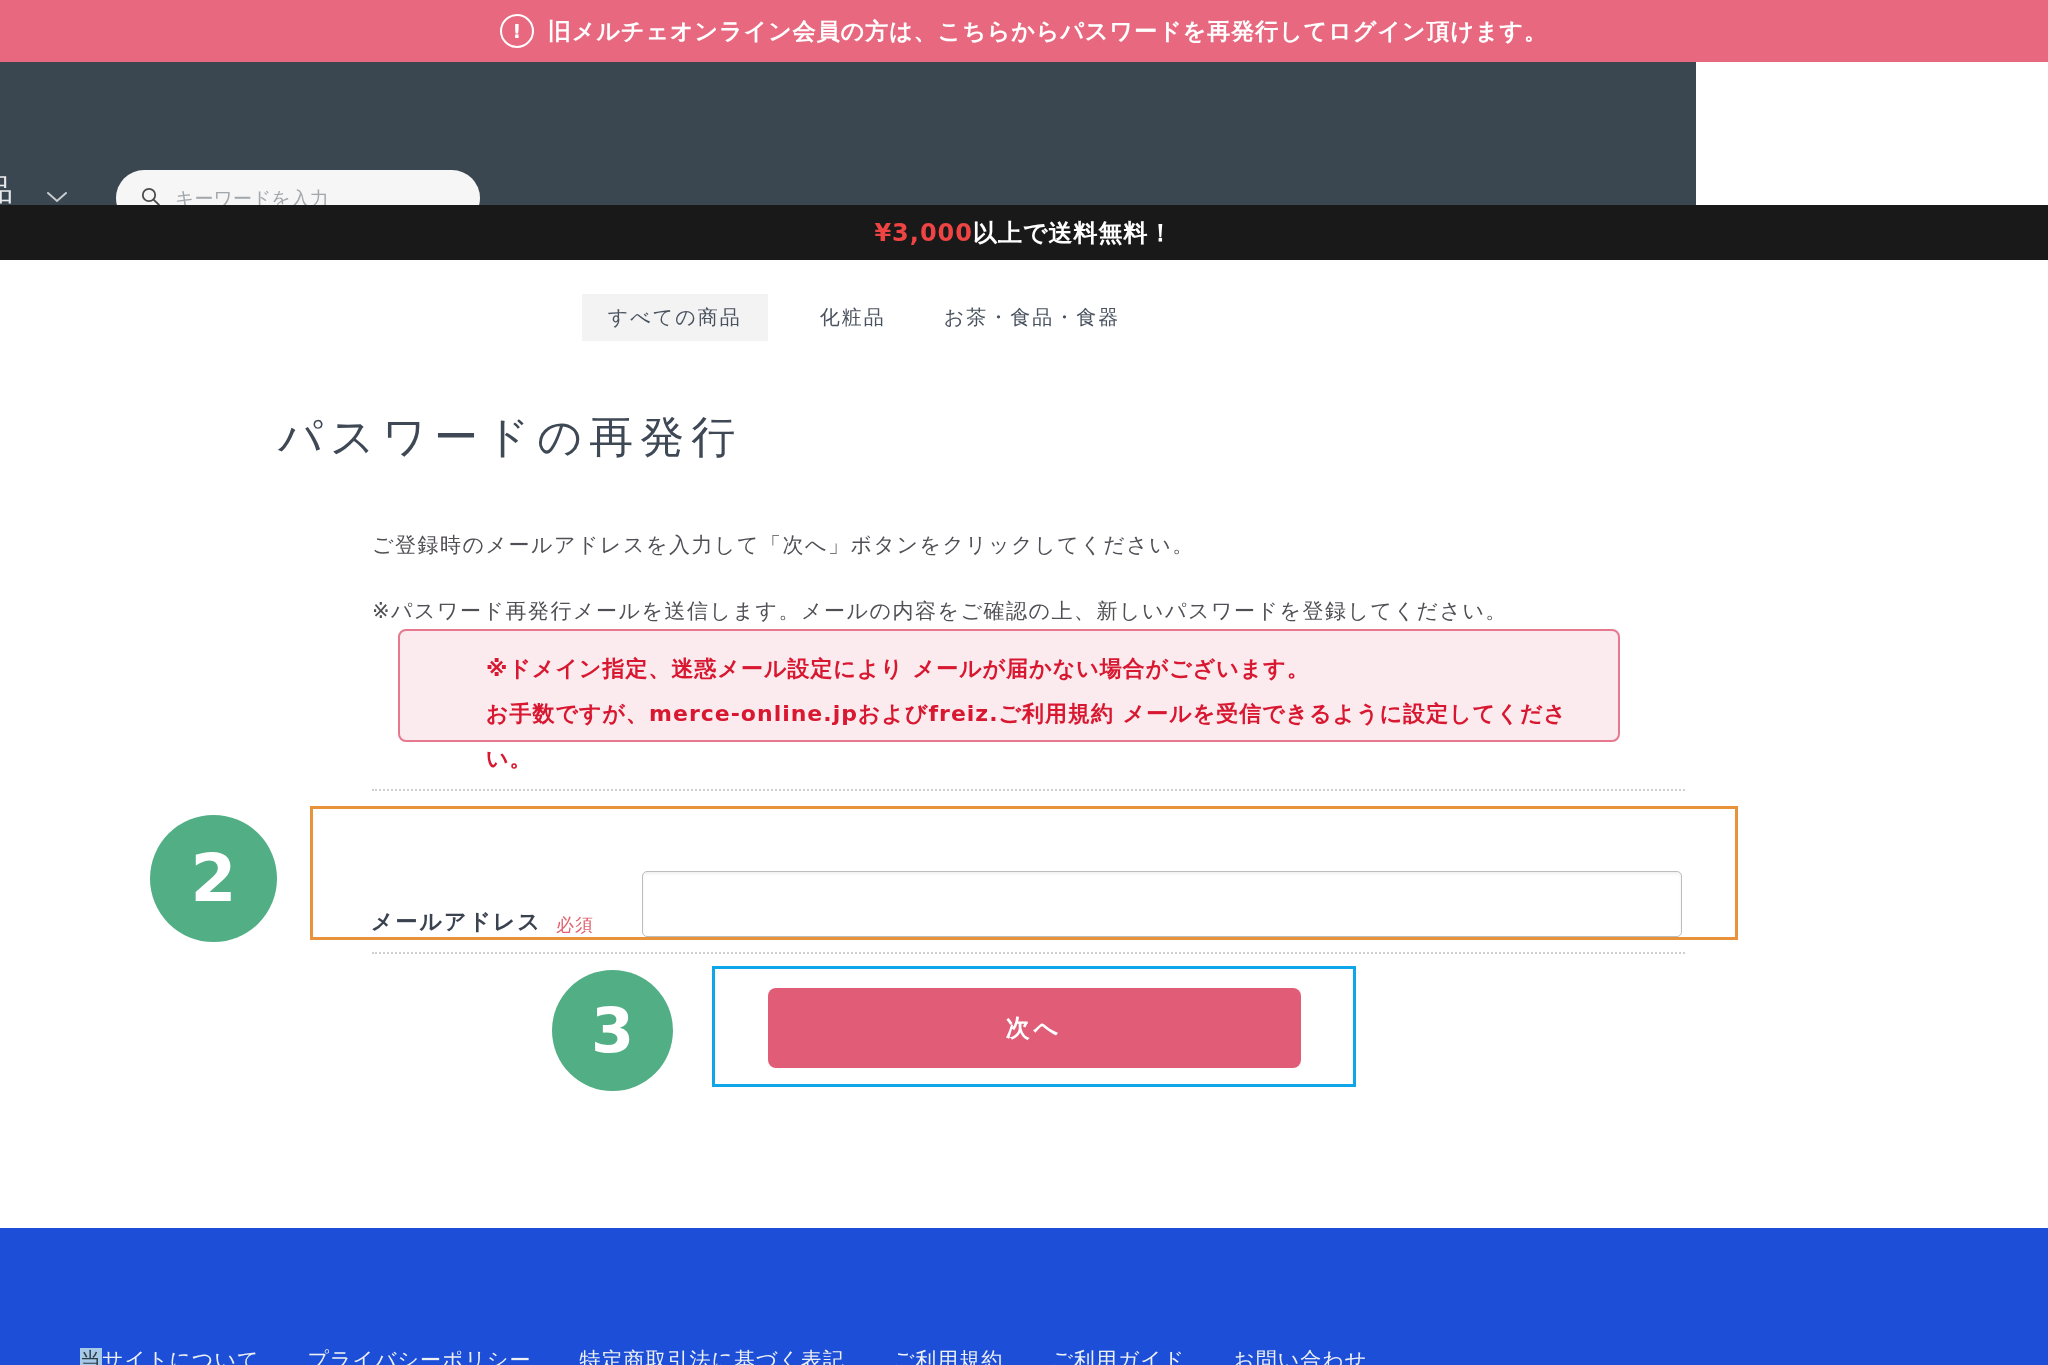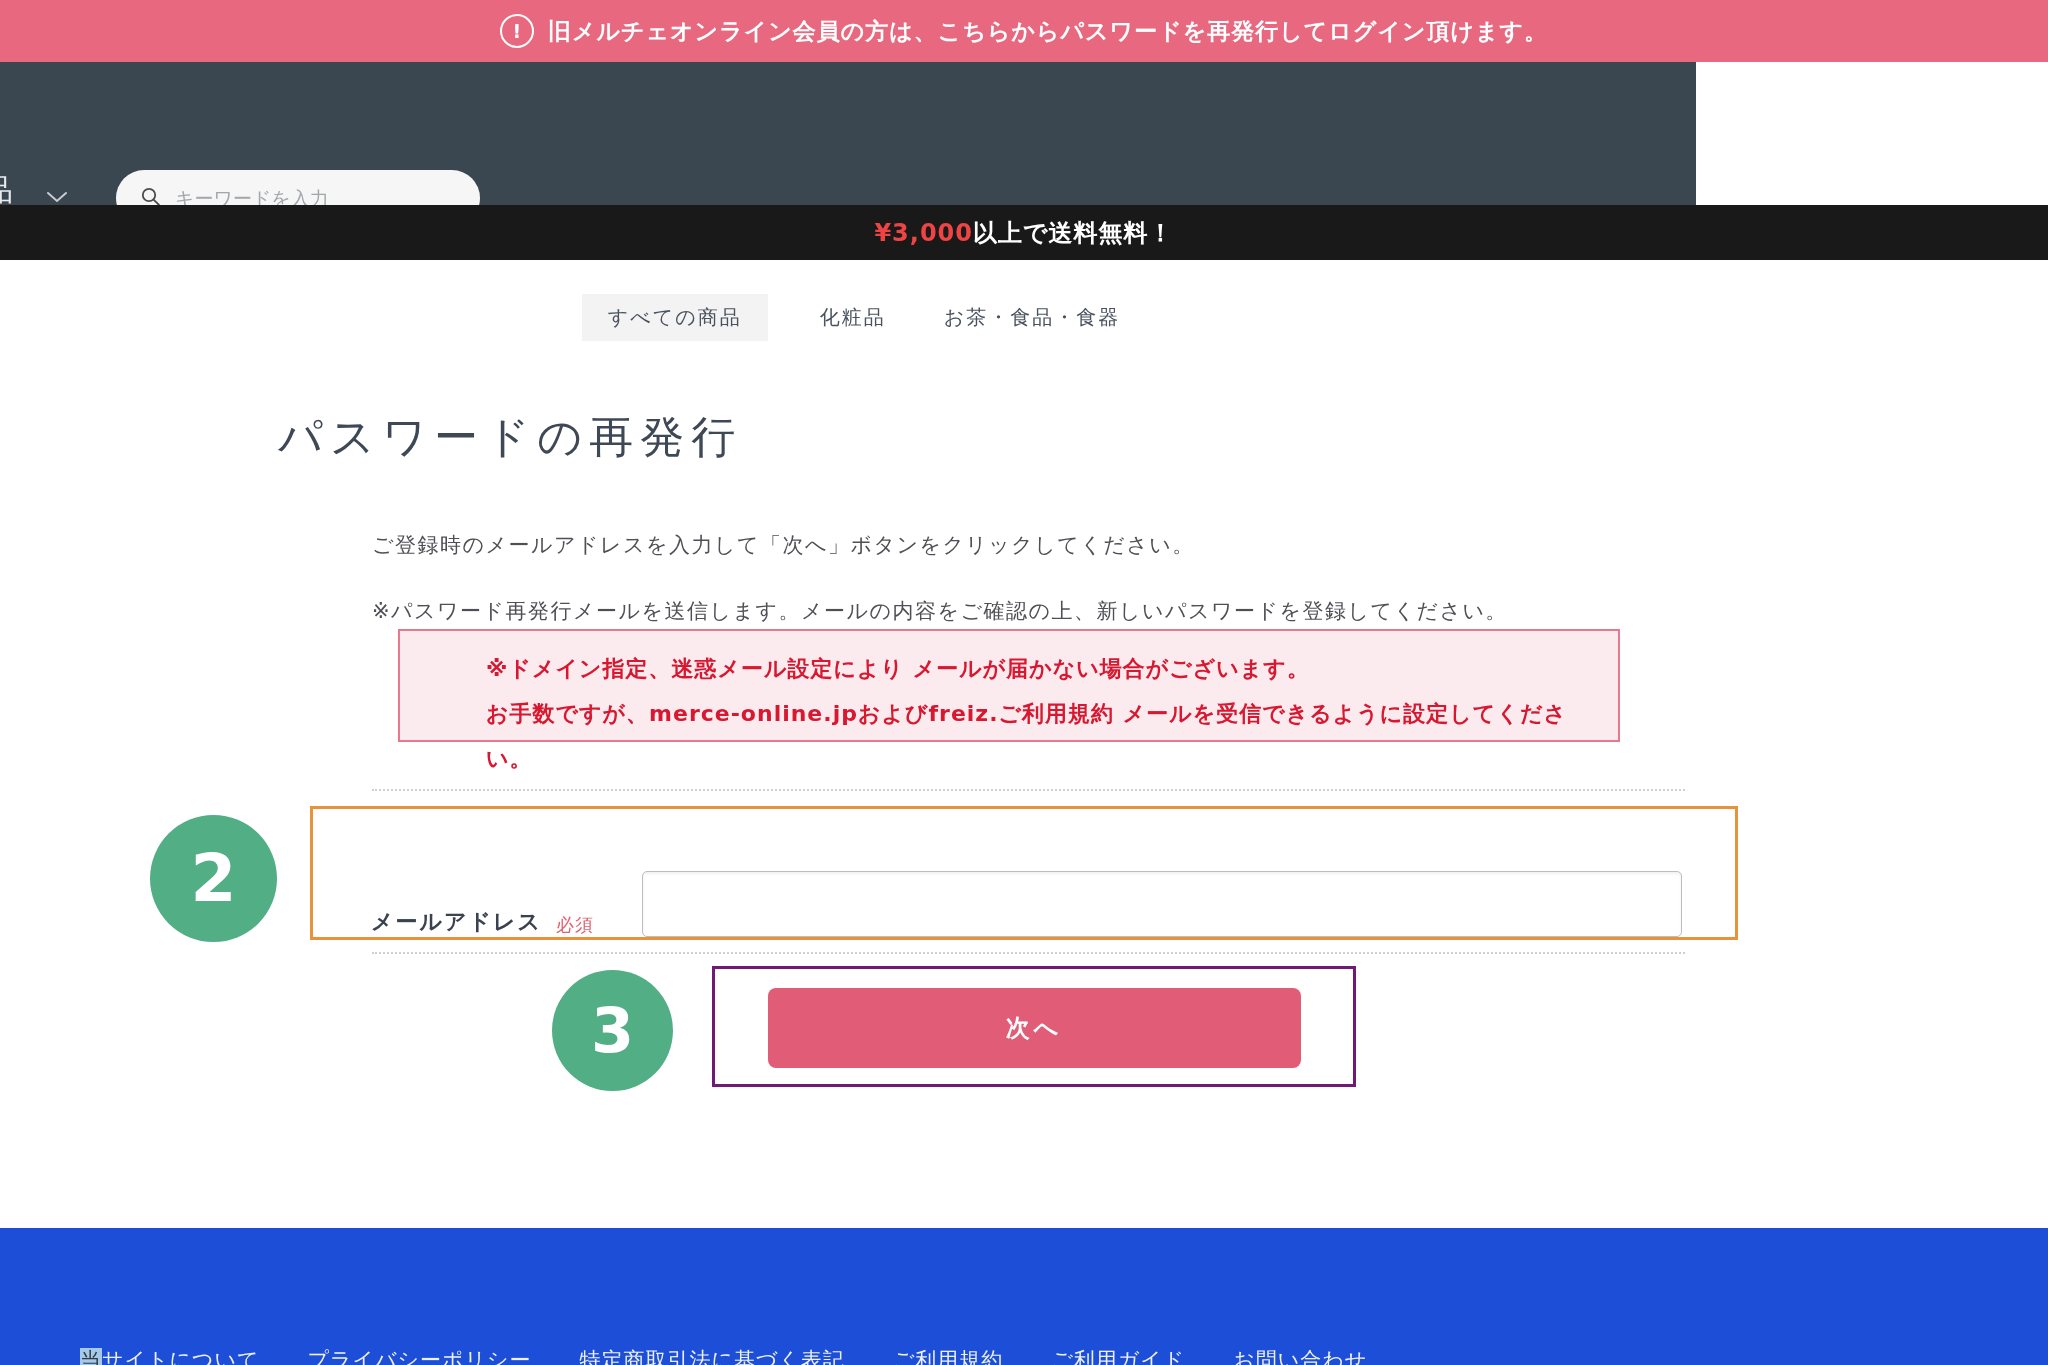--- a/index.html
+++ b/index.html
@@ -39,21 +39,21 @@
   .tab.active{background:#F3F3F3;padding:10px 26px;}
 
   
   .page-title{position:absolute;left:266px;top:396px;font-family:"DejaVu Serif","Liberation Serif",serif;
               font-size:44px;font-weight:500;color:#3F4956;letter-spacing:7px;}
   .intro-1{position:absolute;left:372px;top:531px;font-size:21px;color:#514F55;letter-spacing:1.5px;}
   .intro-2{position:absolute;left:372px;top:597px;font-size:21px;color:#514F55;letter-spacing:1.5px;}
 
   
   .warning-box{position:absolute;left:398px;top:629px;width:1222px;height:113px;box-sizing:border-box;
-               background:#FCEBEE;border:2px solid #E8788E;border-radius:0;
+               background:#FCEBEE;border:2px solid #E8788E;border-radius:8px;
                padding:15px 20px 0 86px;color:#D81730;font-weight:bold;font-size:22px;
                letter-spacing:1px;line-height:45px;}
 
   
   .dotted-sep{position:absolute;left:372px;width:1313px;height:0;border-top:2px dotted #CFCFCF;}
   .sep-1{top:789px;}
   .sep-2{top:952px;}
 
   
   .form-highlight{position:absolute;left:310px;top:806px;width:1428px;height:134px;box-sizing:border-box;
@@ -65,21 +65,21 @@
                font-size:22px;padding:0 16px;outline:none;}
 
   .step-badge{position:absolute;border-radius:50%;background:#52AE85;color:#fff;font-weight:bold;
               display:flex;align-items:center;justify-content:center;
               font-family:"DejaVu Sans","Liberation Sans",sans-serif;}
   .badge-2{left:150px;top:815px;width:127px;height:127px;font-size:66px;}
   .badge-3{left:552px;top:970px;width:121px;height:121px;font-size:62px;}
 
   
   .button-highlight{position:absolute;left:712px;top:966px;width:644px;height:121px;box-sizing:border-box;
-                    border:3px solid #701a75;display:flex;justify-content:center;background:#fff;
+                    border:3px solid #0ea5e9;display:flex;justify-content:center;background:#fff;
                     padding-top:19px;}
   .next-button{width:533px;height:80px;background:#E05C77;border:none;border-radius:8px;color:#fff;
                font-weight:bold;font-size:24px;letter-spacing:4px;cursor:pointer;
                font-family:"DejaVu Sans","Liberation Sans",sans-serif;}
 
   
   .footer{position:absolute;left:0;top:1228px;width:2048px;height:137px;background:#1d4ed8;overflow:hidden;}
   .footer-links{position:absolute;left:80px;top:118px;display:flex;gap:48px;white-space:nowrap;}
   .footer-link{color:#EEF1F3;font-size:21px;letter-spacing:1px;text-decoration:none;cursor:pointer;}
   .footer-link .selected{background:#A6C9E8;color:#2E3A44;}

